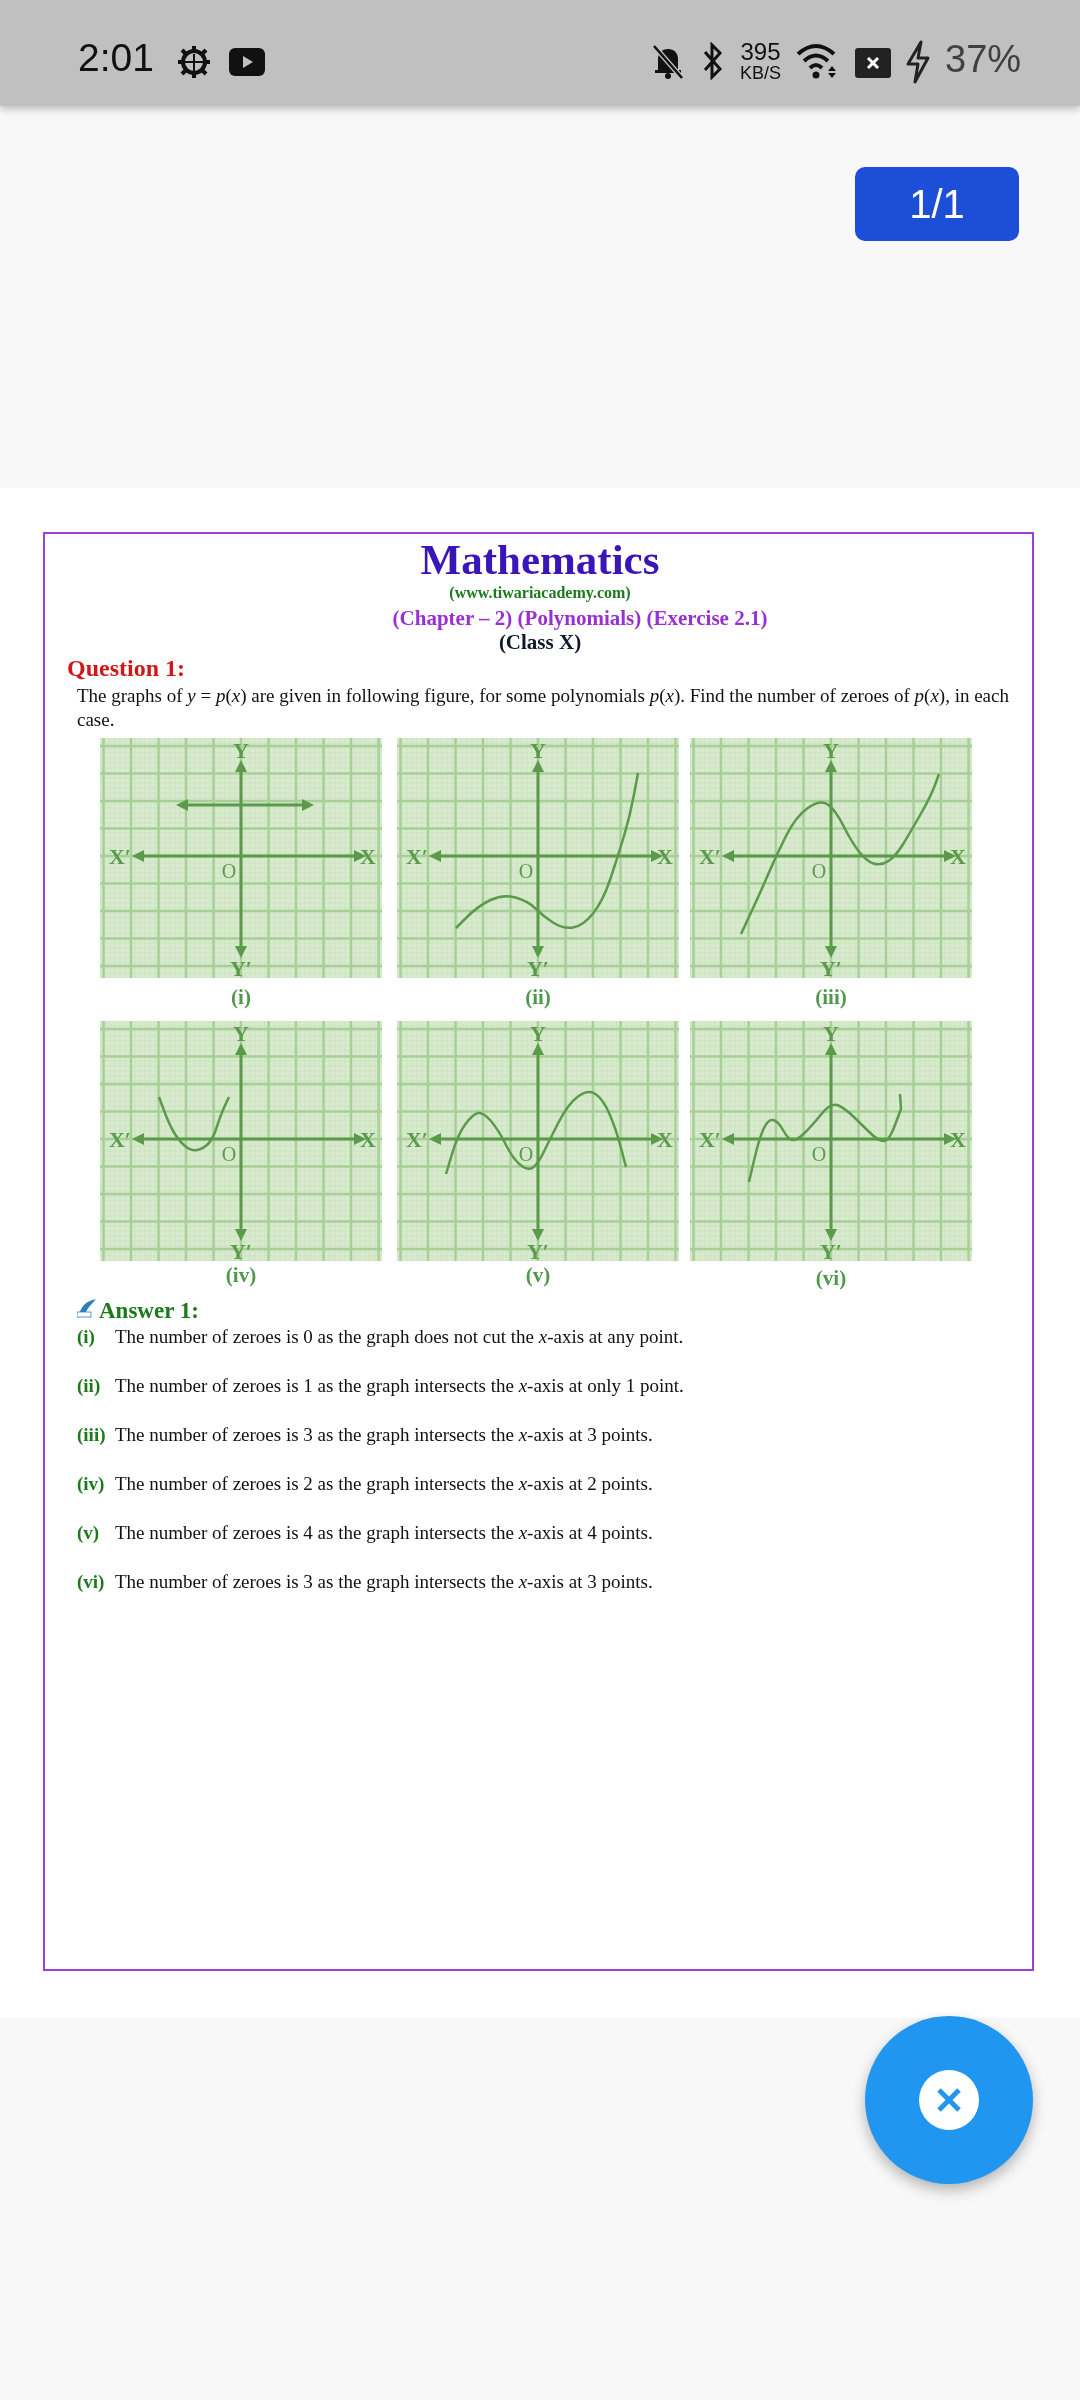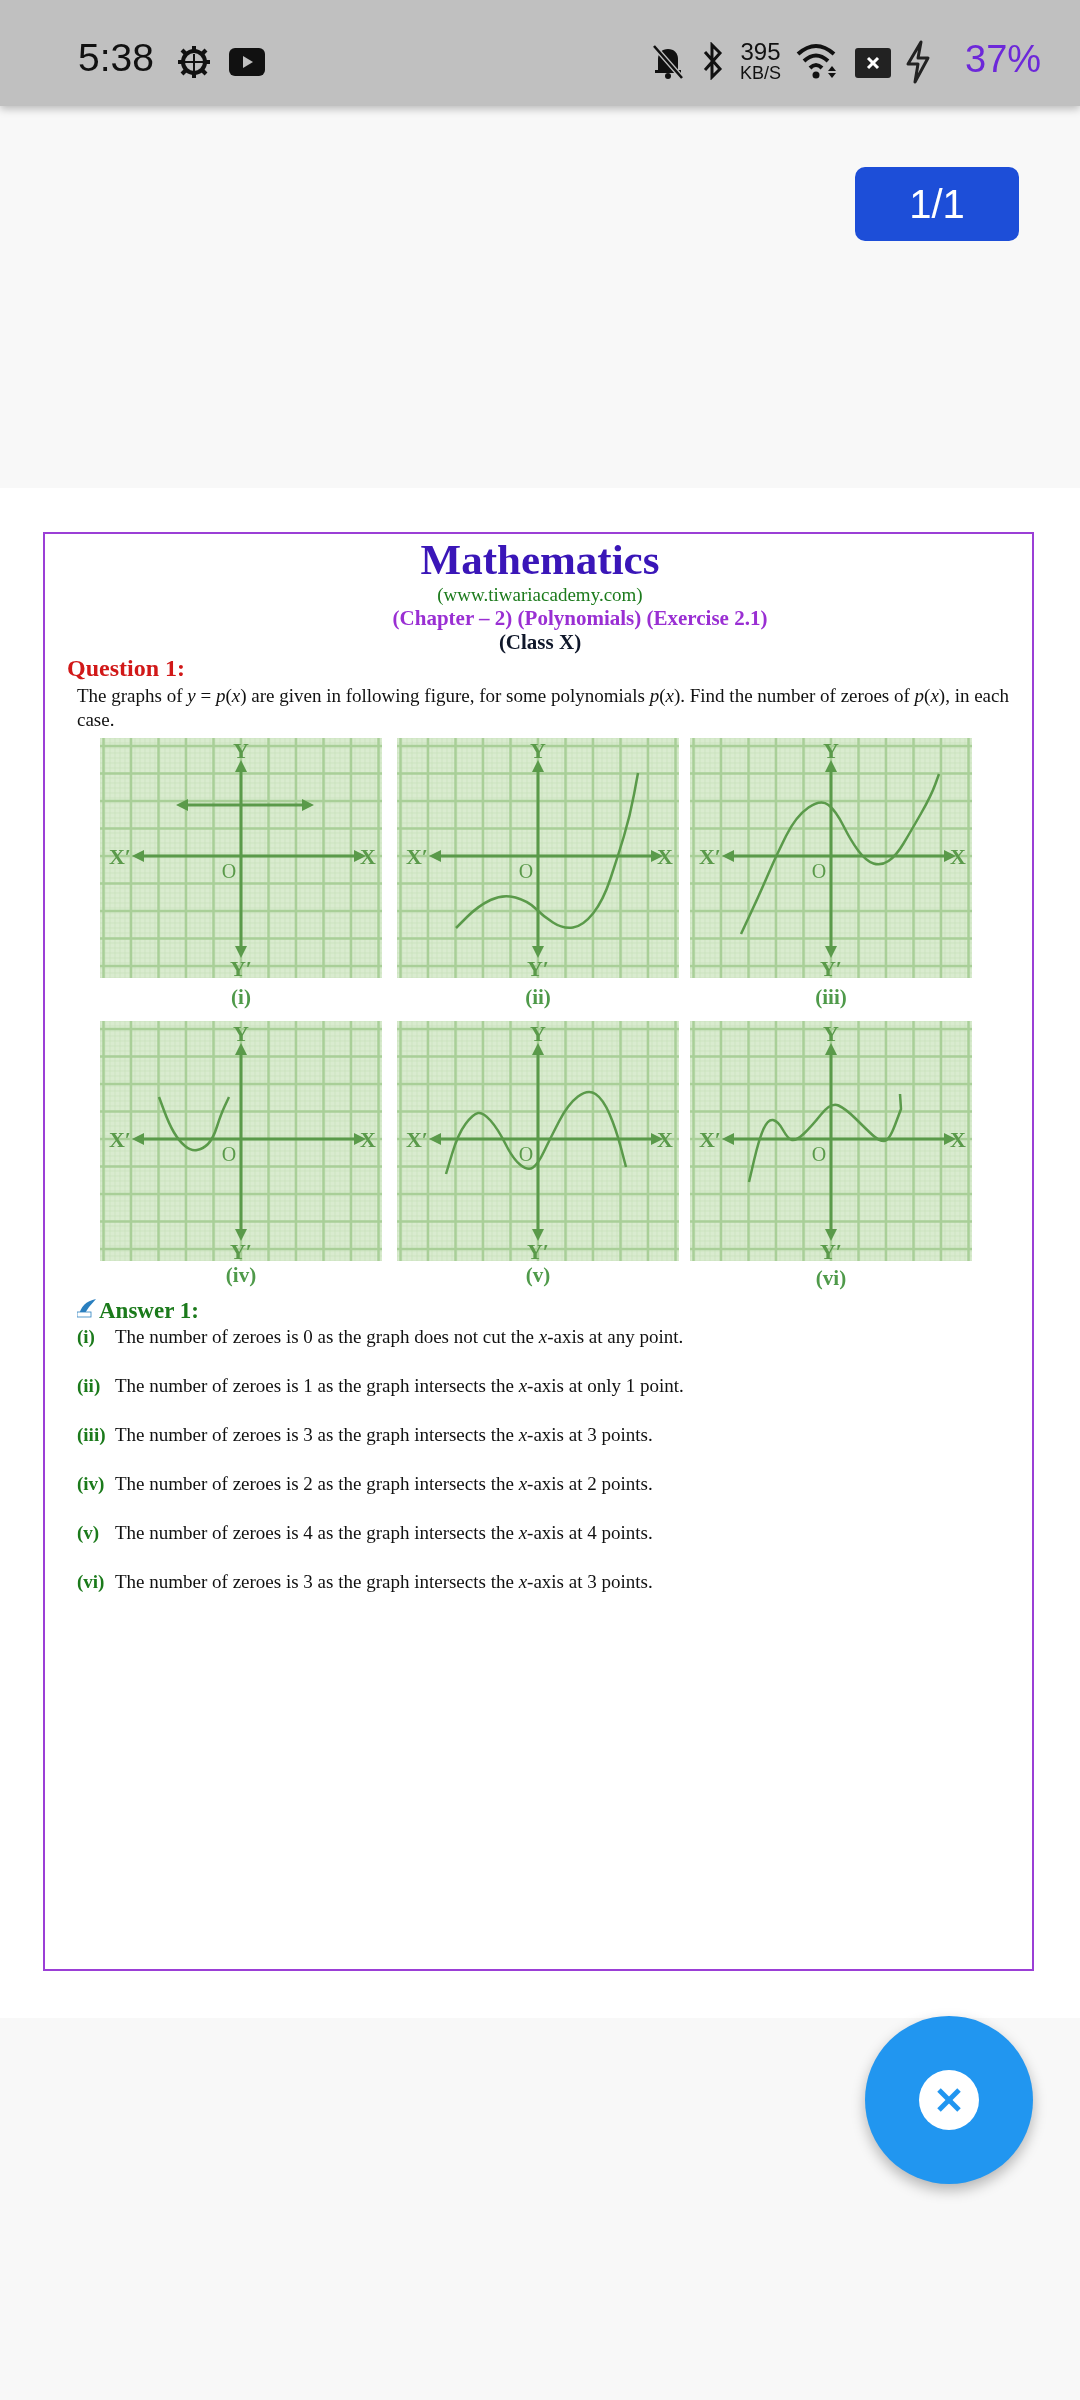--- a/index.html
+++ b/index.html
@@ -10,36 +10,36 @@
   
   .statusbar {
     position:absolute; left:0; top:0; width:1080px; height:106px;
     background:#c0c0c0; box-shadow:0 3px 8px rgba(0,0,0,0.25); z-index:5;
   }
   .sb-time { position:absolute; left:78px; top:36px; font-family:"Liberation Sans", sans-serif; font-size:39px; color:#111; }
   .sb-icon { position:absolute; }
   .sb-speed { position:absolute; left:740px; top:40px; font-family:"Liberation Sans", sans-serif; color:#111; text-align:center; line-height:1; }
   .sb-speed .n { font-size:24px; display:block; }
   .sb-speed .u { font-size:18px; display:block;text-align:center; }
-  .sb-batt { position:absolute; left:945px; top:38px; font-family:"Liberation Sans", sans-serif; font-size:38px; color:#6d28d9;margin-left:20px; }
+  .sb-batt { position:absolute; left:945px; top:38px; font-family:"Liberation Sans", sans-serif; font-size:38px; color:#404040; }
 
   
   .viewer-top { position:absolute; left:0; top:106px; width:1080px; height:382px; background:#f8f8f8; }
   .page-counter {
     position:absolute; left:855px; top:167px; width:164px; height:74px;
     background:#1d4ed8; border-radius:10px; color:#fff;
     font-family:"Liberation Sans", sans-serif; font-size:40px;
     display:flex; align-items:center; justify-content:center;
   }
   .page { position:absolute; left:0; top:488px; width:1080px; height:1530px; background:#fff; }
   .frame { position:absolute; left:43px; top:532px; width:991px; height:1439px; border:2px solid #9b3fd6; box-sizing:border-box; }
 
   .title { position:absolute; left:0; width:1080px; text-align:center; }
   .t-main { top:535px; font-size:43px; font-weight:bold; color:#3a16b8; }
-  .t-site { top:584px; font-size:19px; font-weight:normal; color:#1b7a1b; }
+  .t-site { top:584px; font-size:16px; font-weight:bold; color:#1b7a1b; }
   .t-chap { top:606px; font-size:21px; font-weight:bold; color:#9a2fd3;padding-left:40px; }
   .t-class{ top:630px; font-size:21px; font-weight:bold; color:#0f172a; }
 
   .q-head { position:absolute; left:67px; top:655px; font-size:24px; font-weight:bold; color:#d11818; }
   .q-text { position:absolute; left:77px; top:684px; width:940px; font-size:19px; line-height:24px; color:#111; }
   .q-text i { font-style:italic; }
 
   .graph { position:absolute; }
   .graph svg { display:block; }
   .glabel { position:absolute; width:282px; text-align:center; font-size:21px; font-weight:bold; color:#4f9a4a; }
@@ -54,21 +54,21 @@
     position:absolute; left:865px; top:2016px; width:168px; height:168px; border-radius:50%;
     background:#2196f0; box-shadow:0 6px 14px rgba(0,0,0,0.28);
     display:flex; align-items:center; justify-content:center;
   }
   .fab-inner { width:60px; height:60px; border-radius:50%; background:#fff; display:flex; align-items:center; justify-content:center; }
 </style>
 </head>
 <body>
 
 <div class="statusbar">
-  <span class="sb-time">5:38</span>
+  <span class="sb-time">2:01</span>
   <span class="sb-icon" style="left:176px;top:44px;">
     <svg width="36" height="36" viewBox="0 0 36 36">
         <circle cx="18" cy="18" r="11" fill="none" stroke="#111" stroke-width="4"></circle>
         <g stroke="#111" stroke-width="4">
           <line x1="18" y1="2" x2="18" y2="7"></line>
           <line x1="18" y1="29" x2="18" y2="34"></line>
           <line x1="2" y1="18" x2="7" y2="18"></line>
           <line x1="29" y1="18" x2="34" y2="18"></line>
           <line x1="6" y1="6" x2="10" y2="10"></line>
           <line x1="26" y1="26" x2="30" y2="30"></line>

